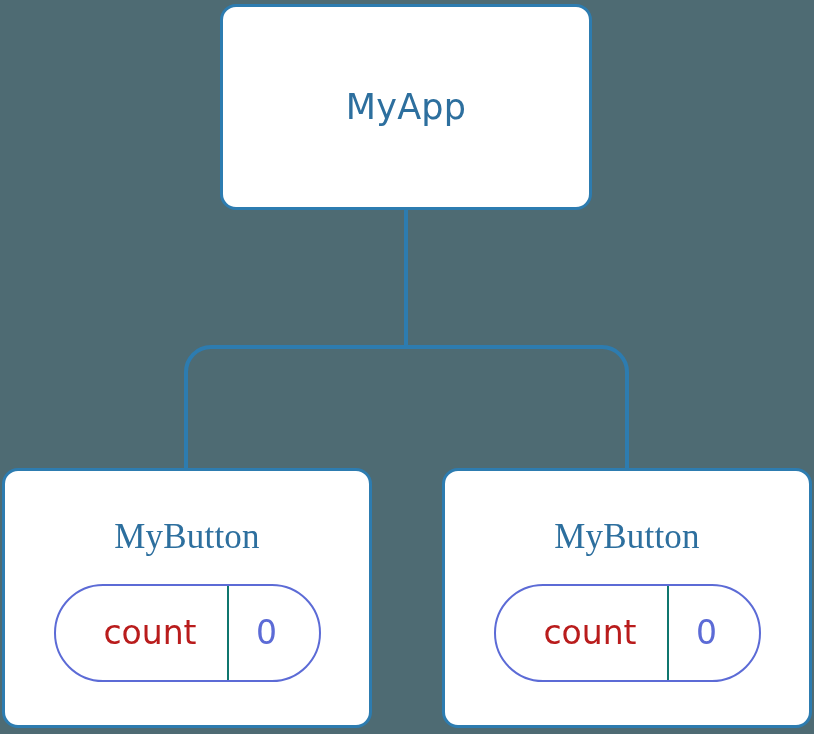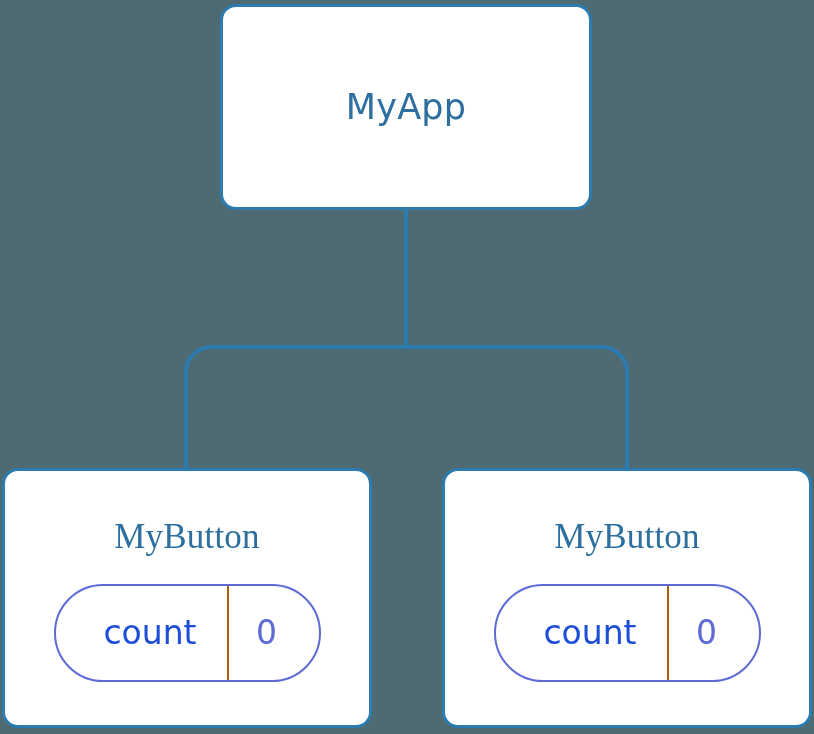--- a/index.html
+++ b/index.html
@@ -99,23 +99,23 @@
     box-sizing: border-box;
     overflow: hidden;
     background: #ffffff;
   }
 
   .state-key {
     flex: 0 0 173px;
     display: flex;
     align-items: center;
     justify-content: center;
-    color: #1d4ed8;
+    color: #b91c1c;
     font-size: 33px;
-    border-right: 2px solid #a16207;
+    border-right: 2px solid #0f766e;
     box-sizing: border-box;
     padding-left: 18px;
   }
 
   .state-value {
     flex: 1 1 auto;
     display: flex;
     align-items: center;
     justify-content: center;
     color: #5c6bd6;

